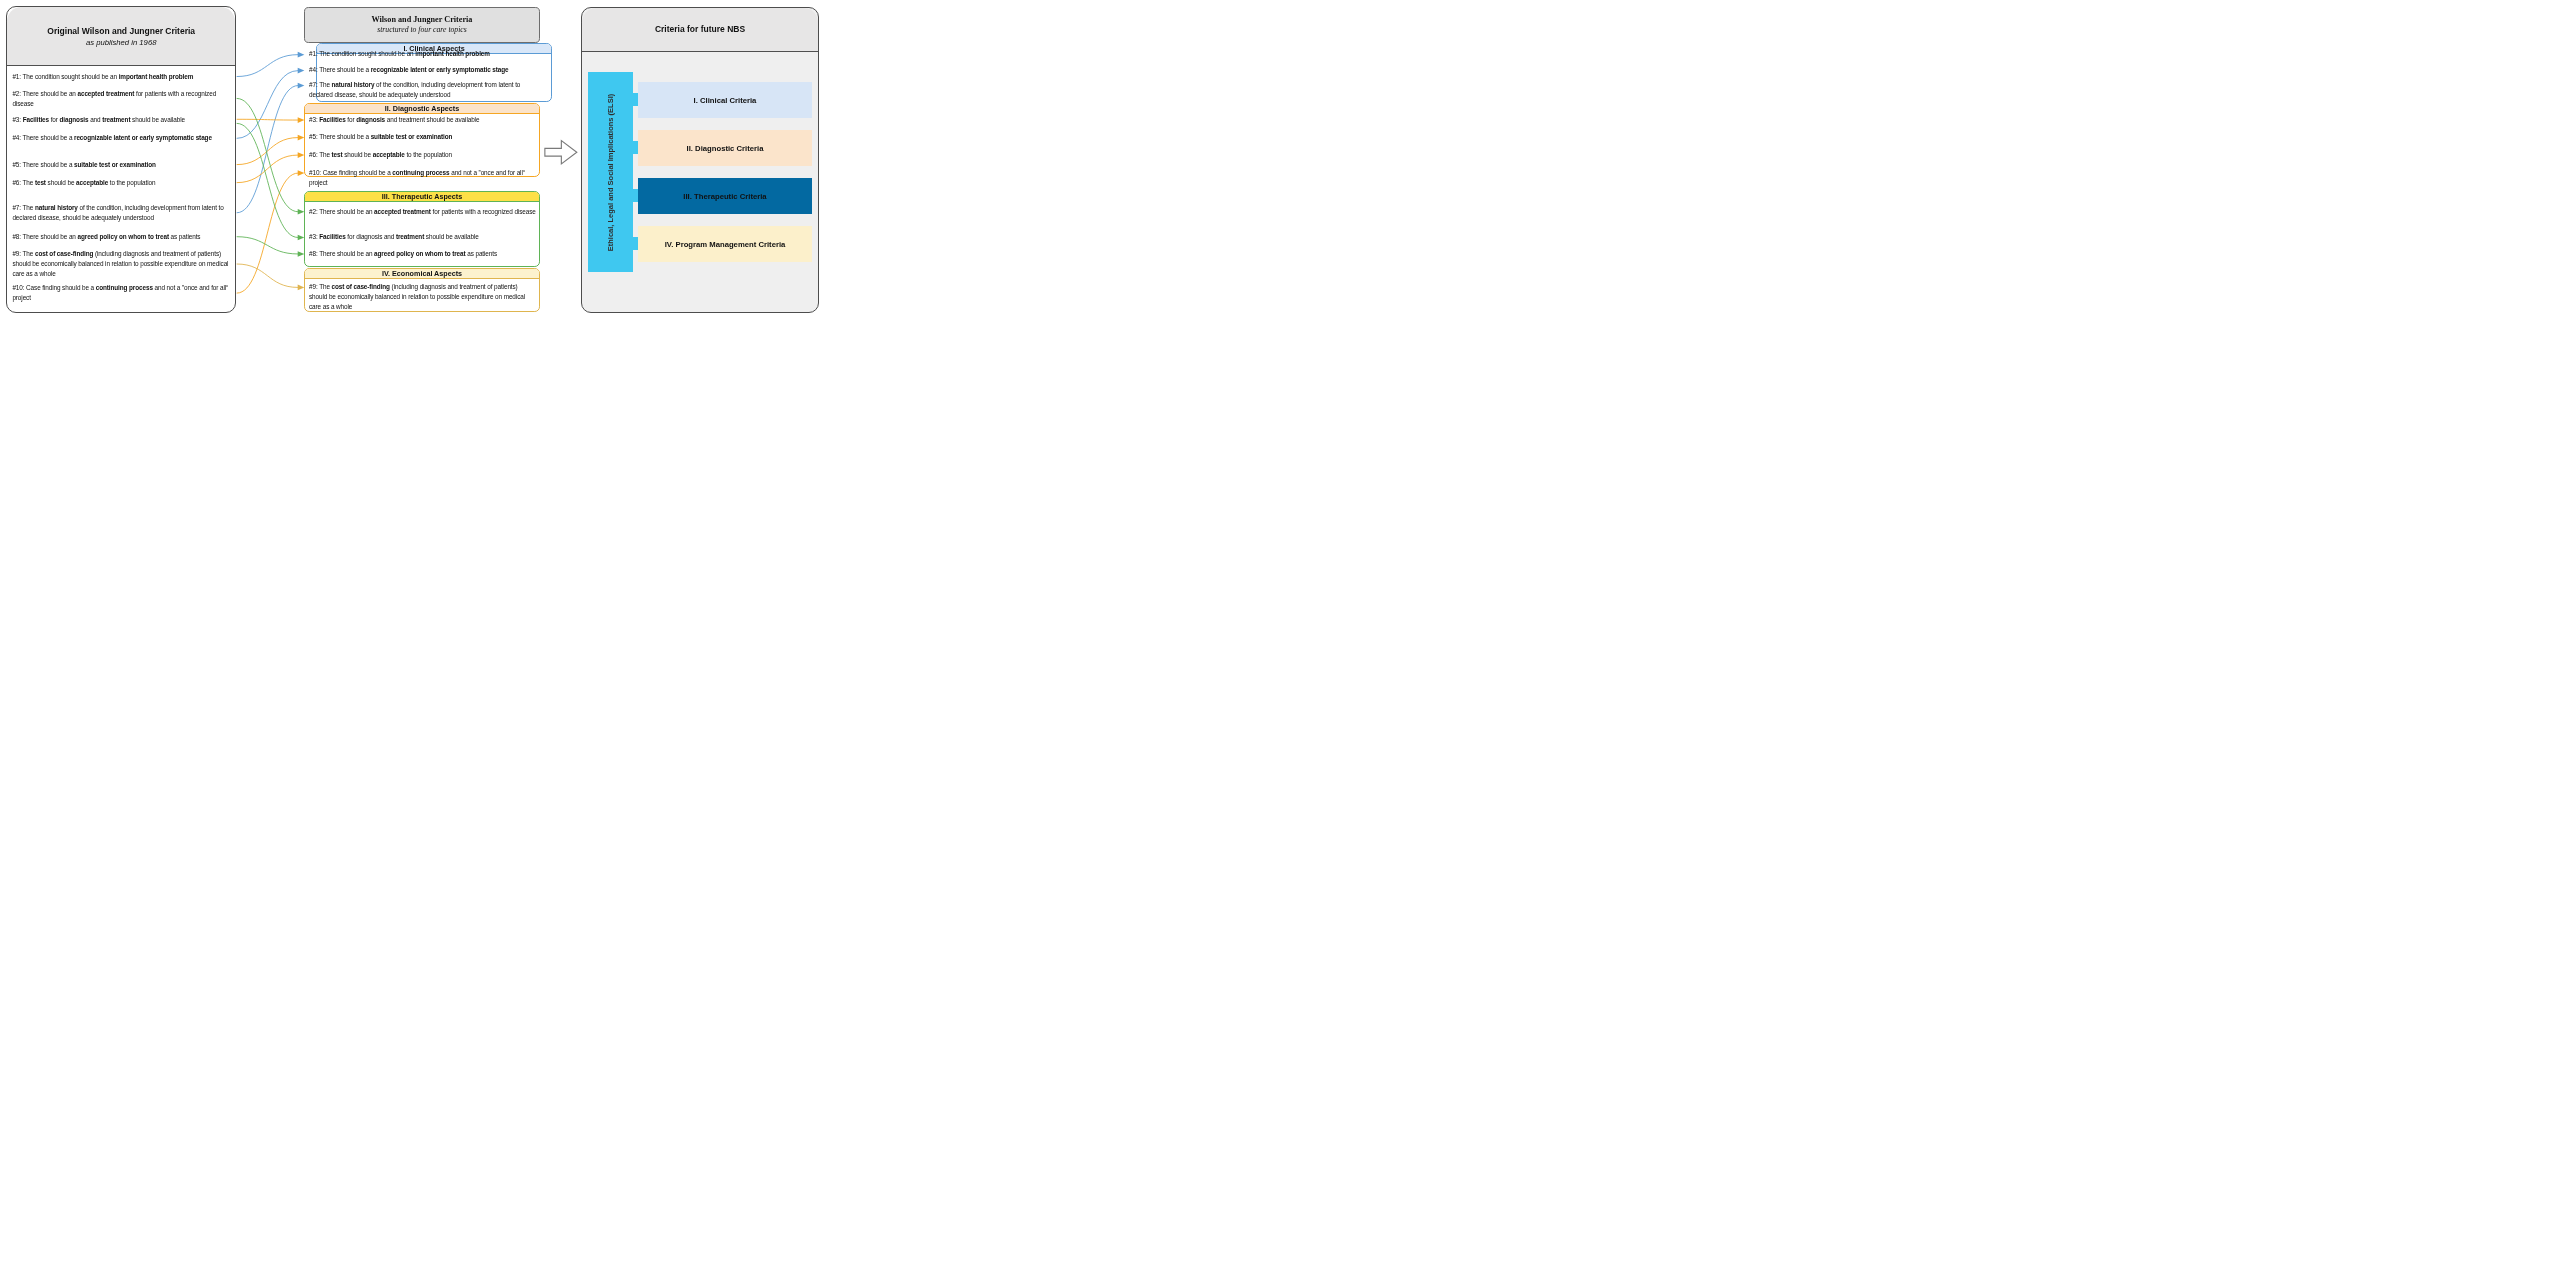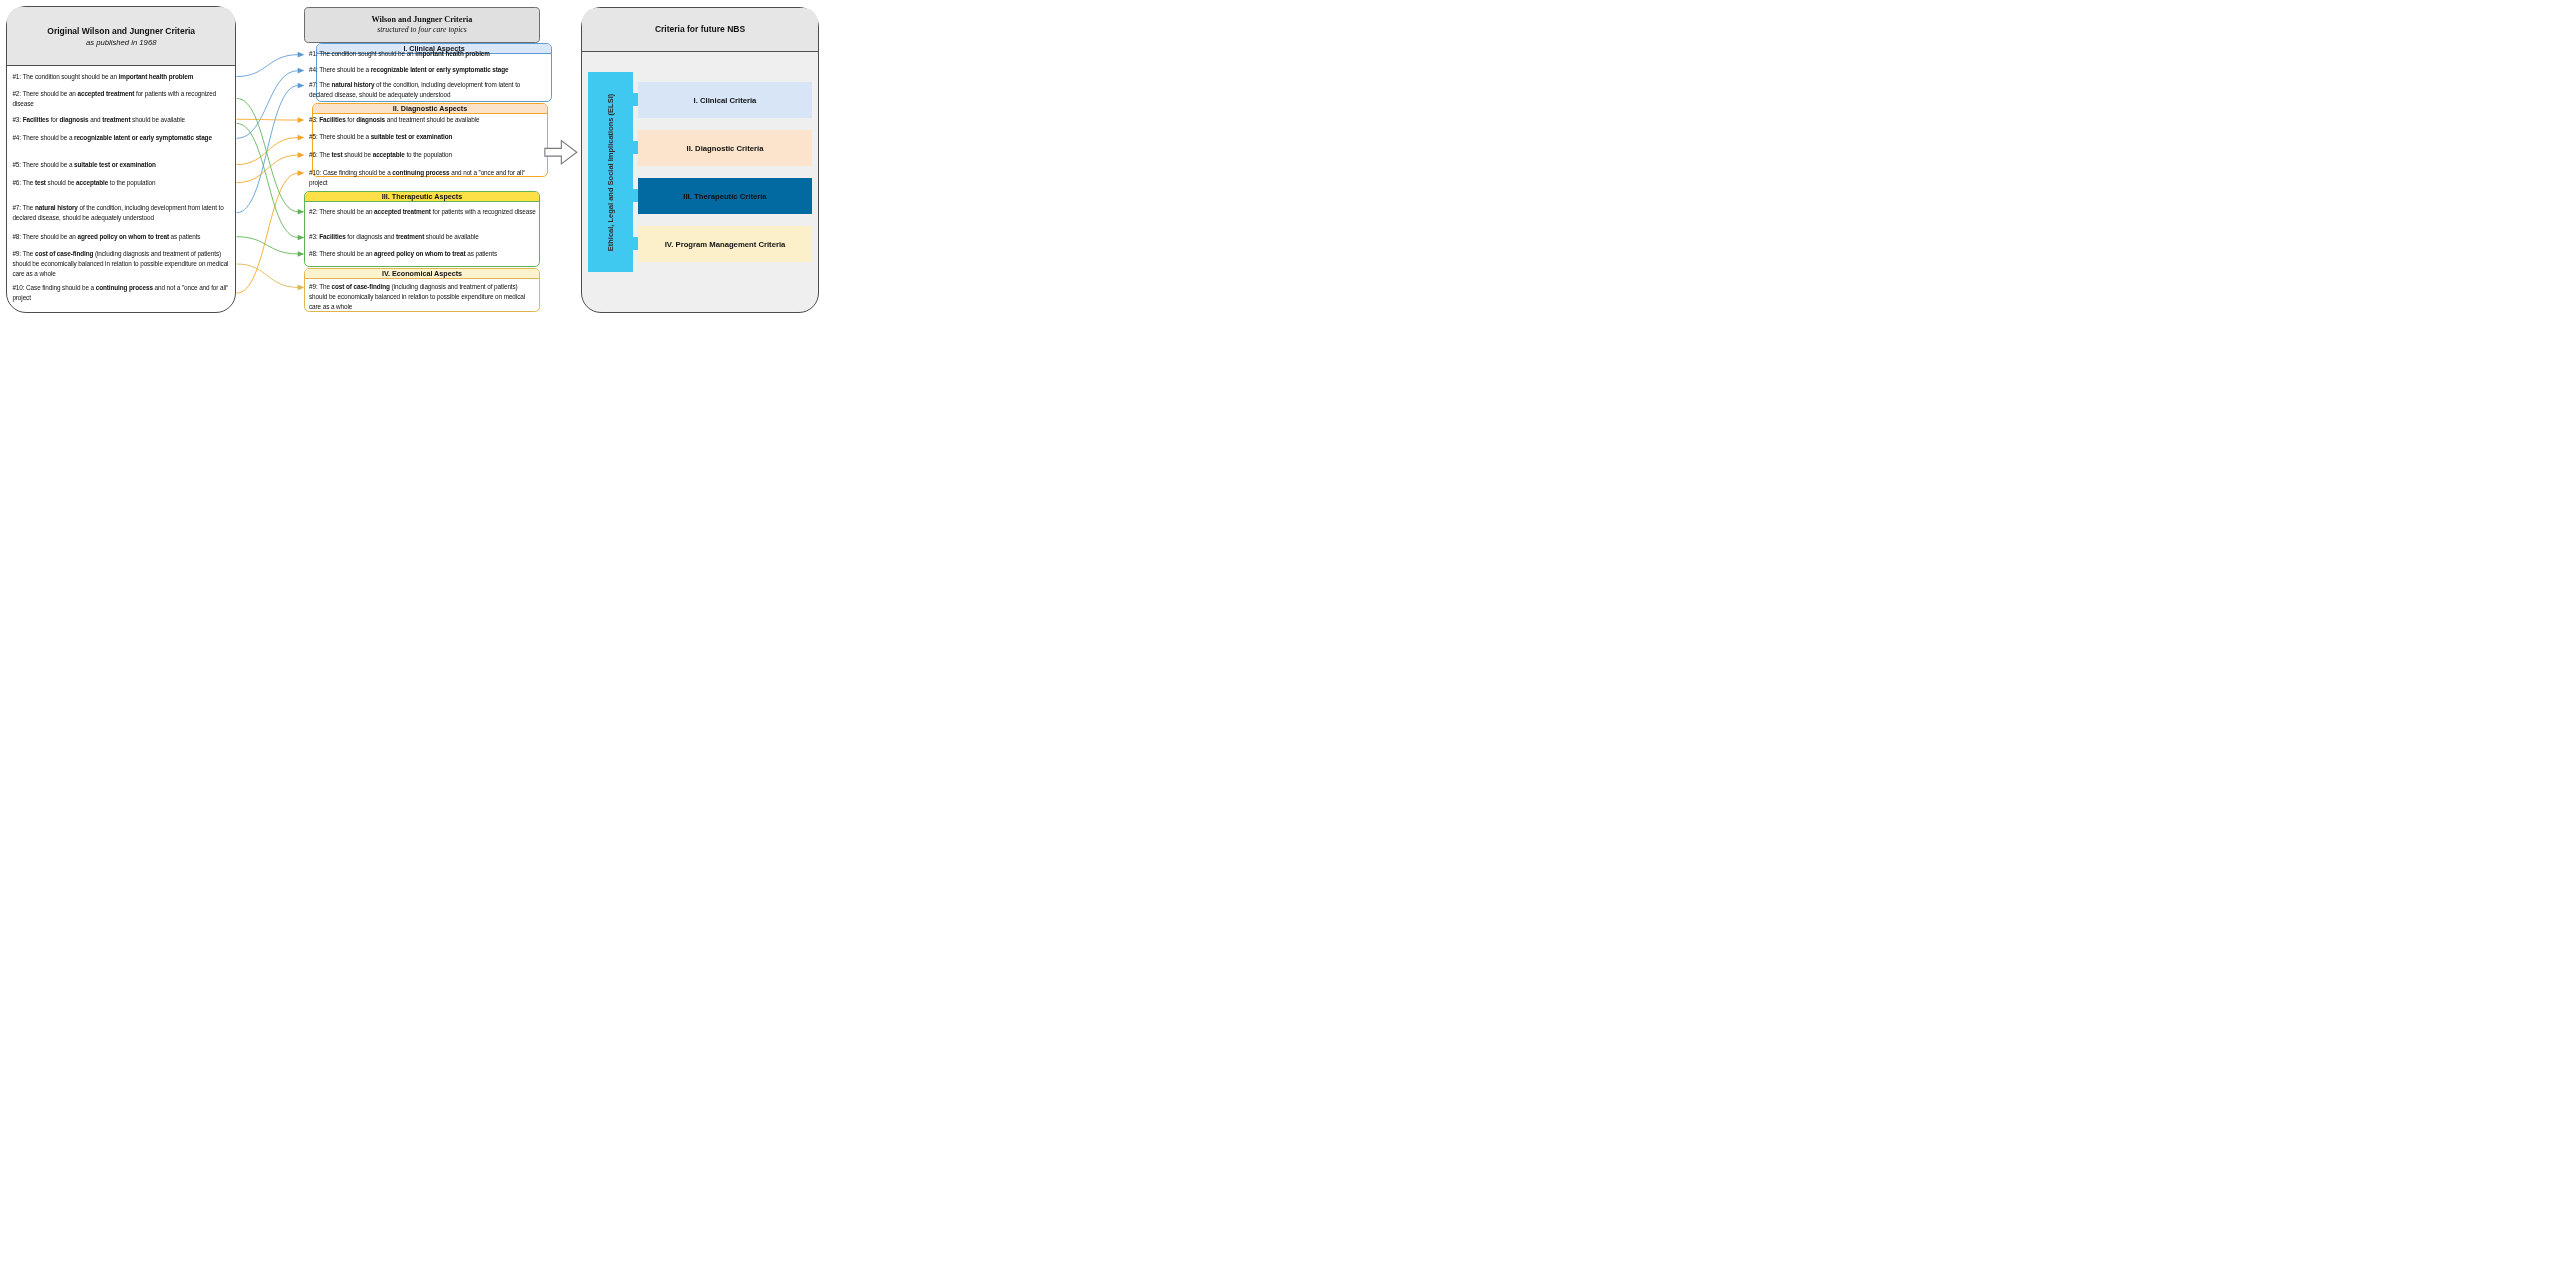--- a/index.html
+++ b/index.html
@@ -1,18 +1,18 @@
 <!DOCTYPE html>
 <html style="font-size:8.2px"><head>
 <meta charset="utf-8">
 <style>
   html,body{margin:0;padding:0;background:#ffffff;}
   #canvas{position:relative;width:824px;height:322px;background:#ffffff;overflow:hidden;
           font-family:"Liberation Sans","DejaVu Sans",sans-serif;color:#111;}
-  .panel{position:absolute;box-sizing:border-box;border:1px solid #4d4d4d;border-radius:20px;background:#fff;}
+  .panel{position:absolute;box-sizing:border-box;border:1px solid #4d4d4d;border-radius:10px;background:#fff;}
   .panel-header{position:absolute;left:0;right:0;top:0;box-sizing:border-box;background:#e7e6e6;
                 border-bottom:1.3px solid #4f4f4f;border-radius:14.4px 14.4px 0 0;
                 display:flex;flex-direction:column;align-items:center;justify-content:center;gap:2.1px;}
   .panel-title{font-weight:bold;font-size:8.5px;}
   .panel-subtitle{font-style:italic;font-size:7.7px;}
   .item{position:absolute;font-size:6.4px;line-height:9.8px;letter-spacing:-0.1px;}
   .item .bseg{font-weight:bold;}
   
   .mid-title-box{position:absolute;box-sizing:border-box;background:#e0e0e0;border:1px solid #6d6d6d;
                  border-radius:4.6px;display:flex;flex-direction:column;align-items:center;justify-content:center;gap:1px;}
@@ -51,21 +51,21 @@
   <div class="item" style="left:12.4px;top:283px;width:218px;"><span>#10: Case finding should be a </span><span class="bseg">continuing process</span><span> and not a ”once and for all“ project</span></div>
 
   <div class="mid-title-box" style="left:304px;top:6.7px;width:236px;height:36px;font-family:Liberation Serif, serif;">
     <div class="panel-title" style="font-size:8.2px;">Wilson and Jungner Criteria</div>
     <div class="panel-subtitle">structured to four care topics</div>
   </div>
 
   <div class="section-box" style="left:316px;top:43px;width:236px;height:59px;border:1px solid #5b9bd5;">
     <div class="section-header" style="background:#d9e7f8;border-bottom:1px solid #5b9bd5;">I. Clinical Aspects</div>
   </div>
-  <div class="section-box" style="left:312px;top:103px;width:236px;height:74px;border:1px solid #f5a623;padding-left:24px;">
+  <div class="section-box" style="left:304px;top:103px;width:236px;height:74px;border:1px solid #f5a623;padding-left:24px;">
     <div class="section-header" style="background:#fbe3c9;border-bottom:1px solid #f5a623;">II. Diagnostic Aspects</div>
   </div>
   <div class="section-box" style="left:304px;top:191px;width:236px;height:76px;border:1px solid #5fb356;">
     <div class="section-header" style="background:#fde047;border-bottom:1px solid #5fb356;">III. Therapeutic Aspects</div>
   </div>
   <div class="section-box" style="left:304px;top:268px;width:236px;height:44px;border:1px solid #dfb54e;">
     <div class="section-header" style="background:#fcf2ce;border-bottom:1px solid #dfb54e;">IV. Economical Aspects</div>
   </div>
 
   <div class="item" style="left:309px;top:49px;width:227px;"><span>#1: The condition sought should be an </span><span class="bseg">important health problem</span></div>

